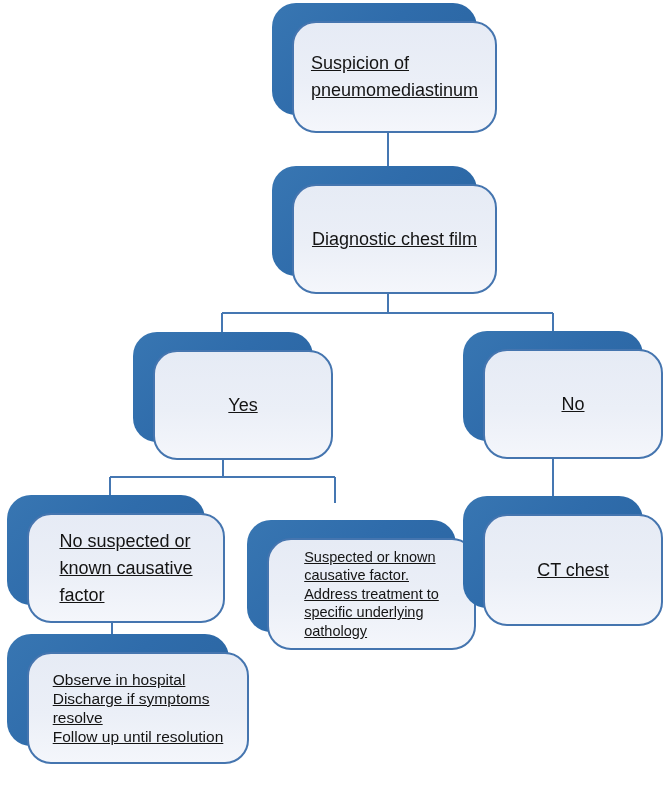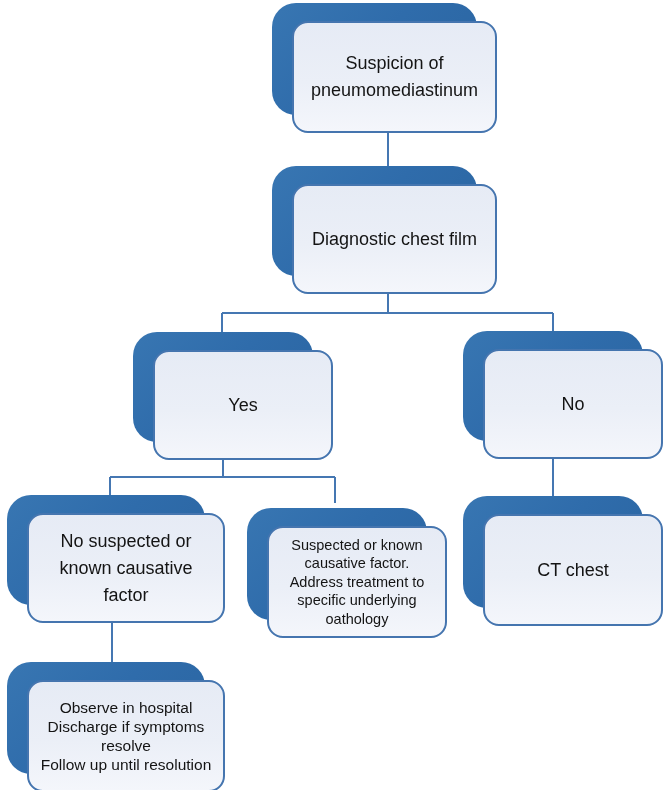--- a/index.html
+++ b/index.html
@@ -26,41 +26,42 @@
     background: linear-gradient(135deg, #3876b2 0%, #2f6cab 45%, #2a64a0 100%);
     border-radius: 24px;
   }
   .node .face {
     position: absolute;
     left: 20px; top: 18px;
     width: 100%; height: 100%;
     box-sizing: border-box;
     background: linear-gradient(180deg, #e6ebf5 0%, #ebeff7 55%, #f4f6fb 100%);
     border: 2.5px solid #4575af;
-    border-radius: 16px;
+    border-radius: 24px;
     display: flex;
     align-items: center;
     justify-content: center;
-    text-align: center;
+    text-align: left;
     white-space: pre-line;
     padding: 4px 6px;
+    text-decoration: underline;
   }
   .fs-lg  { font-size: 18px;   line-height: 27px; }
   .fs-md  { font-size: 15.5px; line-height: 19px; }
   .fs-sm  { font-size: 14.5px; line-height: 18.5px; }
 
   
   .n-suspicion  { left: 272px; top: 3px;   width: 205px; height: 112px; }
   .n-diagnostic { left: 272px; top: 166px; width: 205px; height: 110px; }
   .n-yes        { left: 133px; top: 332px; width: 180px; height: 110px; }
   .n-no         { left: 463px; top: 331px; width: 180px; height: 110px; }
   .n-nofactor   { left: 7px;   top: 495px; width: 198px; height: 110px; }
-  .n-factor     { left: 247px; top: 508px; width: 180px; height: 112px; }
+  .n-factor     { left: 247px; top: 520px; width: 180px; height: 112px; padding-left: 29px; }
   .n-ctchest    { left: 463px; top: 496px; width: 180px; height: 112px; }
-  .n-observe    { left: 7px;   top: 662px; width: 198px; height: 112px; }
+  .n-observe    { left: 7px;   top: 634px; width: 198px; height: 112px; padding-left: 24px; }
 </style>
 </head>
 <body>
 
 <div class="stage">
 
   <svg class="connectors" viewBox="0 0 669 790" xmlns="http://www.w3.org/2000/svg">
     <g stroke="#4577b2" stroke-width="2" fill="none">
       <path d="M388 133 V186"></path>
       <path d="M388 294 V313 M222 313 H553 M222 313 V338 M553 313 V338"></path>

